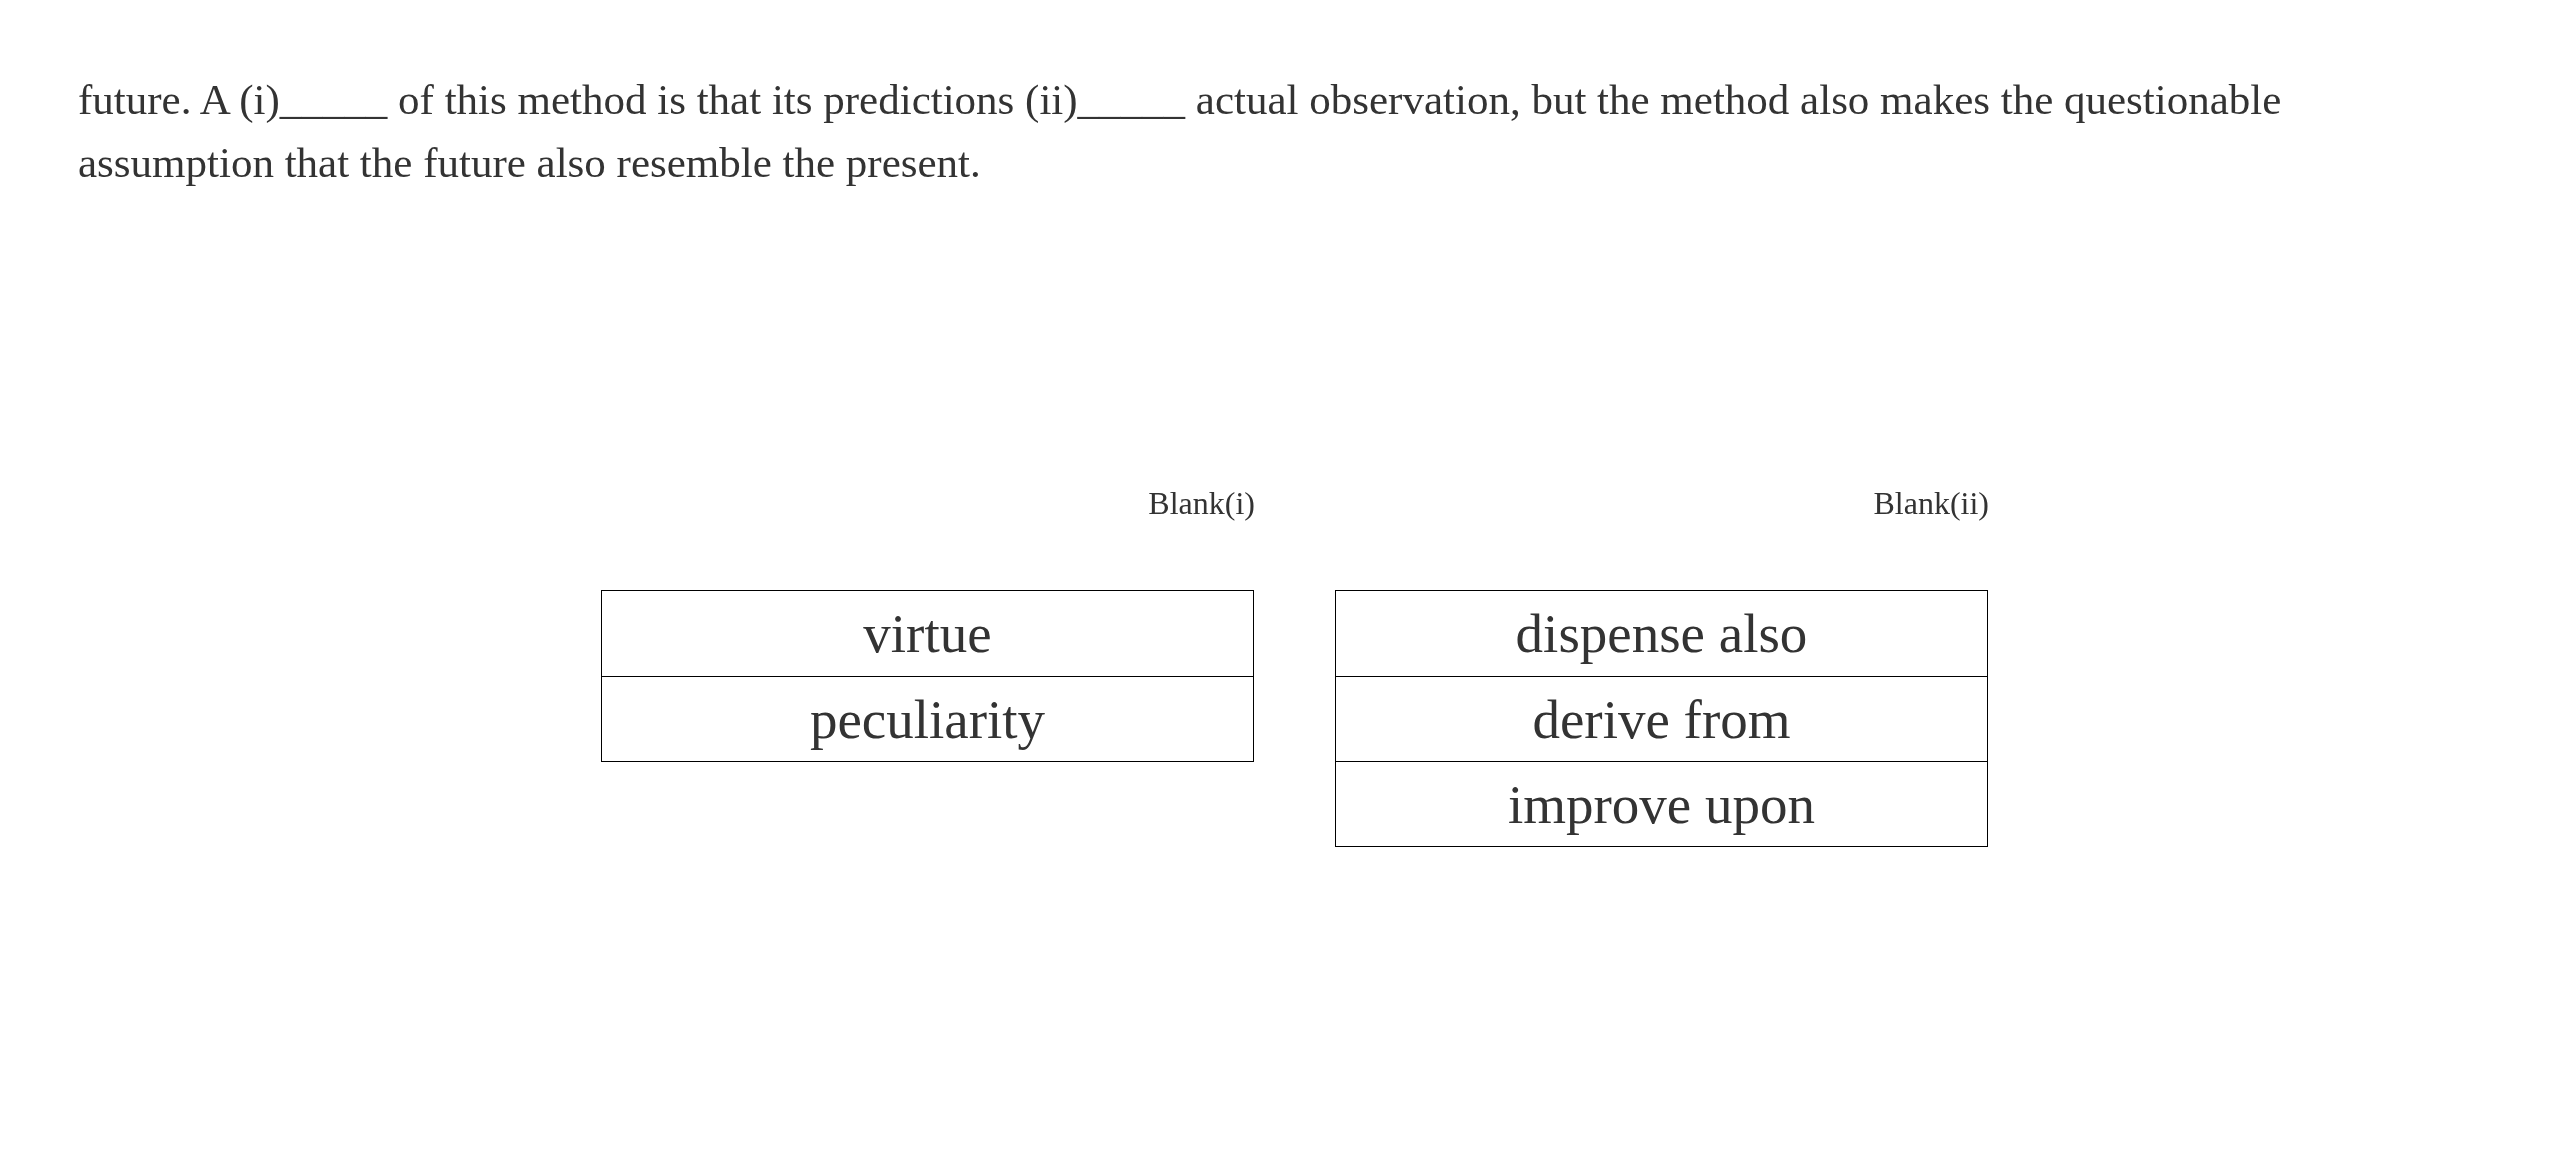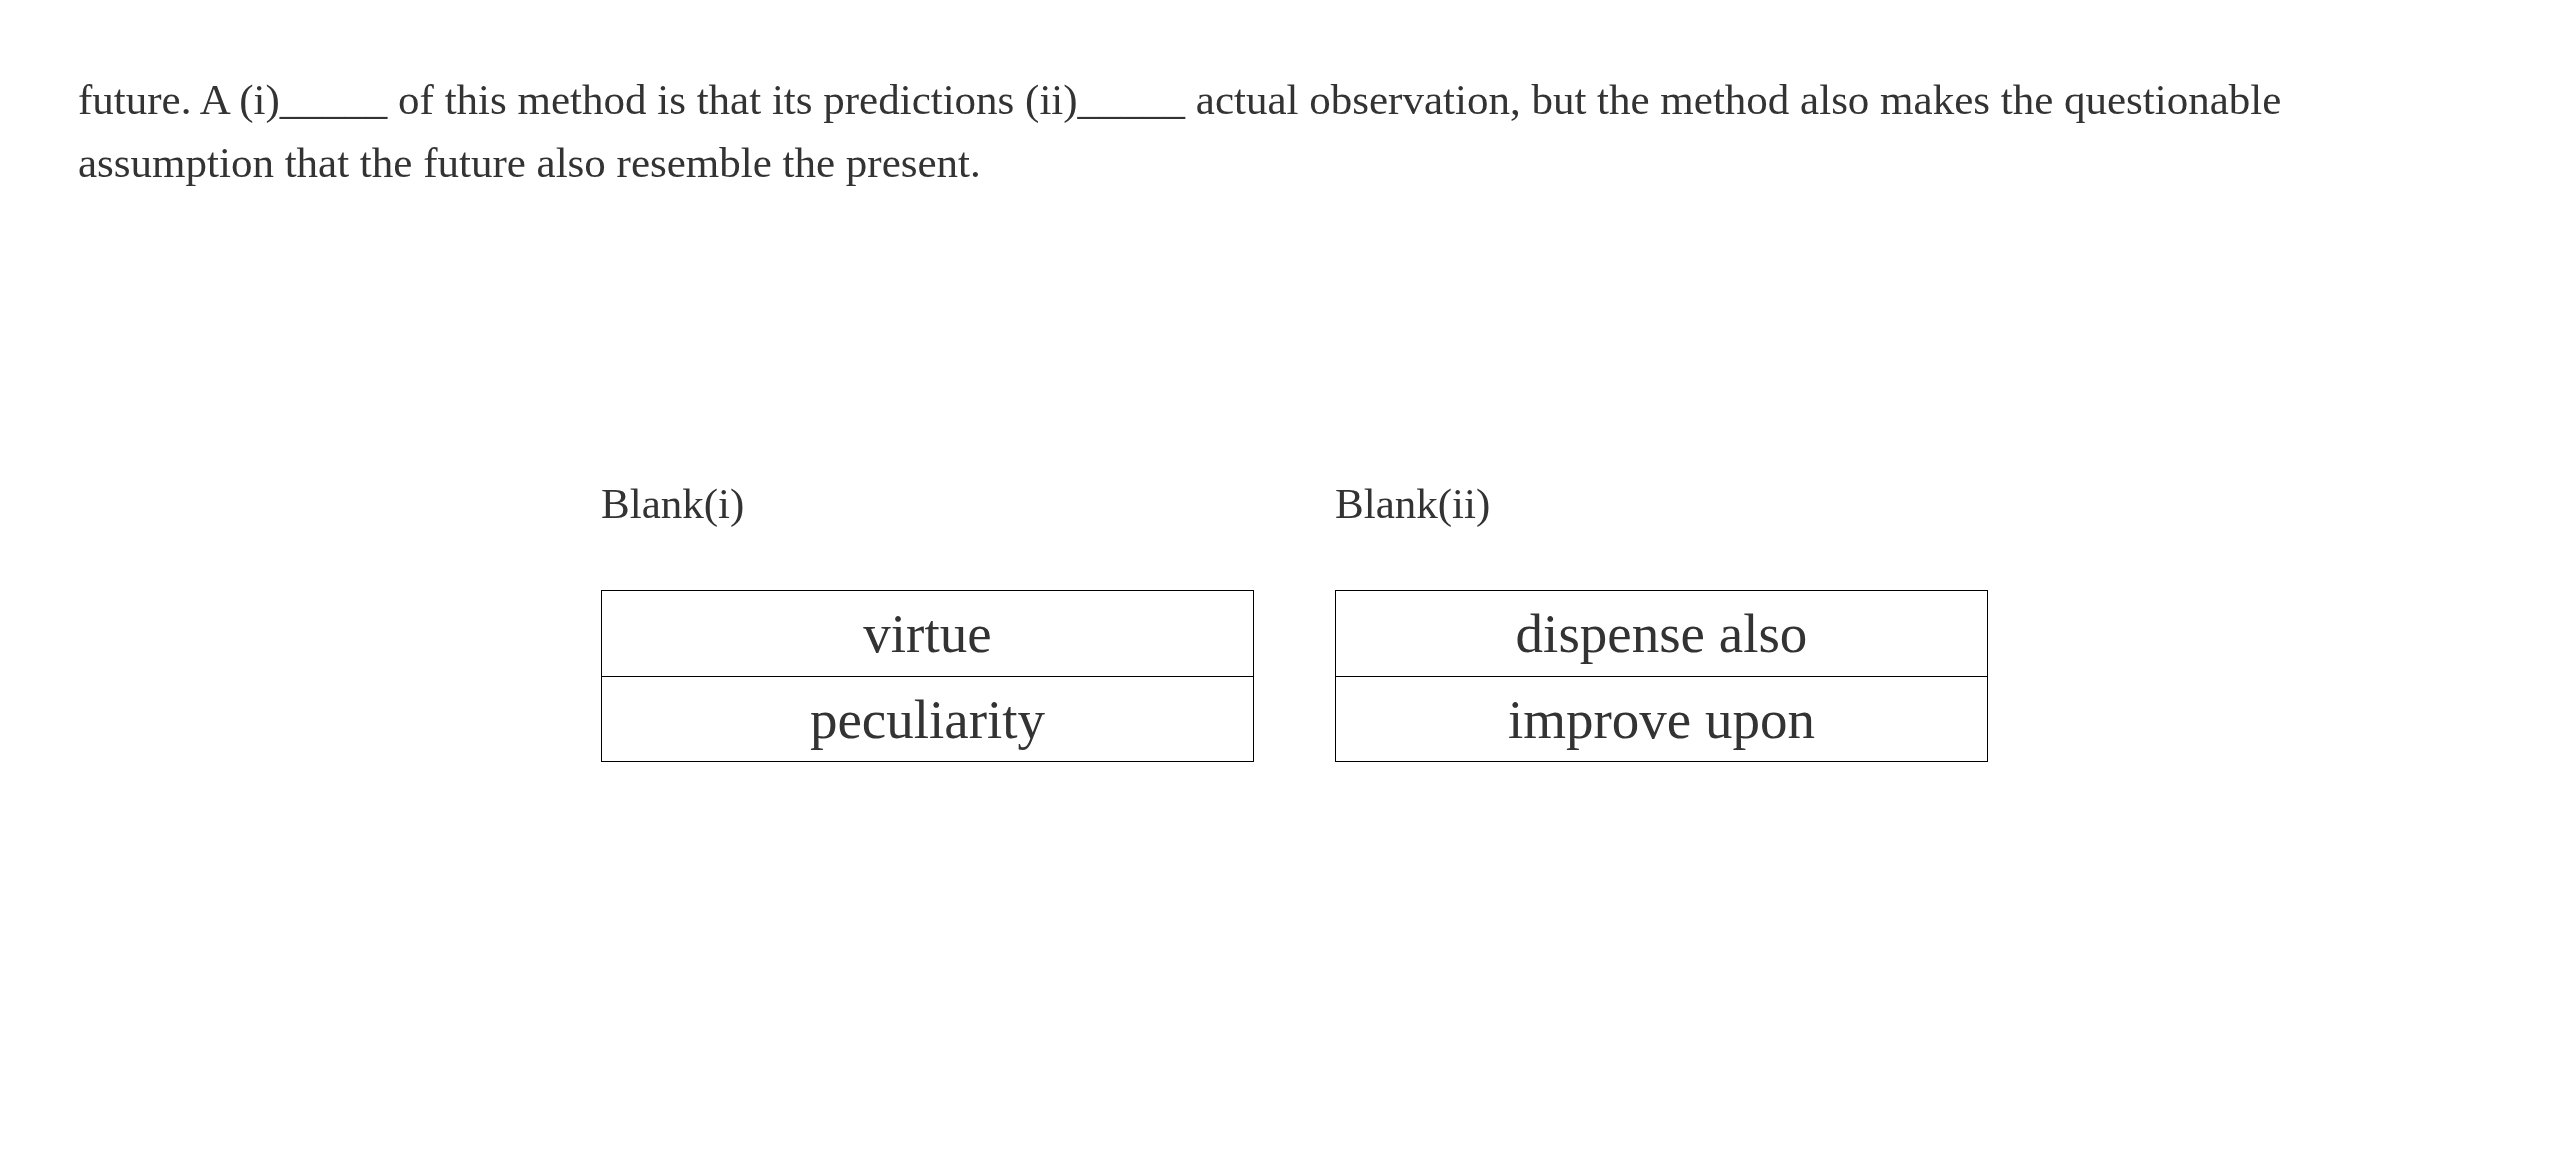--- a/index.html
+++ b/index.html
@@ -7,22 +7,22 @@
     width: 2576px; height: 1177px; position: relative; overflow: hidden;
     font-family: "Liberation Serif", "DejaVu Serif", serif;
     color: #333333;
   }
   .question {
     position: absolute; left: 78px; top: 68px; width: 2465px;
     font-size: 43px; line-height: 63px; margin: 0;
   }
   .line { display: block; white-space: nowrap; }
   .heading {
-    position: absolute; top: 473px; width: 654px; text-align: left;
-    font-size: 43px; line-height: 61px;
+    position: absolute; top: 473px; width: 654px; text-align: right;
+    font-size: 32px; line-height: 61px;
   }
   .table {
     position: absolute; top: 590px; width: 651px;
     border: 1.7px solid #000; border-collapse: collapse;
   }
   .cell {
     height: 85px; border-top: 1.7px solid #000;
     display: flex; align-items: center; justify-content: center;
     font-size: 55px; cursor: pointer; box-sizing: border-box;
   }
@@ -40,15 +40,16 @@
 
 <div class="heading" id="blank1-heading">Blank(i)</div>
 <div class="table" id="blank1-table">
   <div class="cell">virtue</div>
   <div class="cell">peculiarity</div>
 </div>
 
 <div class="heading" id="blank2-heading">Blank(ii)</div>
 <div class="table" id="blank2-table">
   <div class="cell">dispense also</div>
+  <div class="cell">derive from</div>
   <div class="cell">improve upon</div>
 </div>
 
 
 </body></html>

